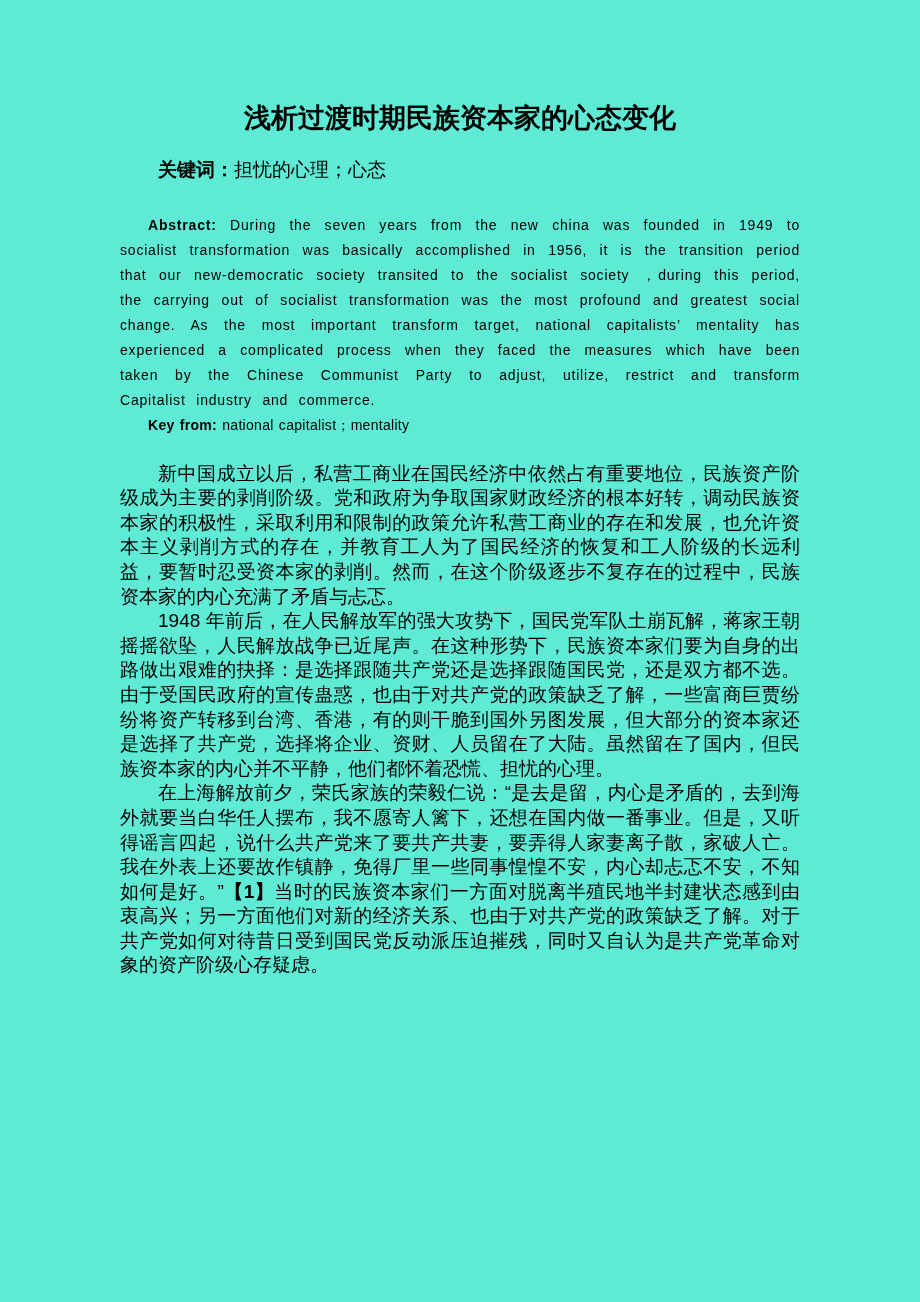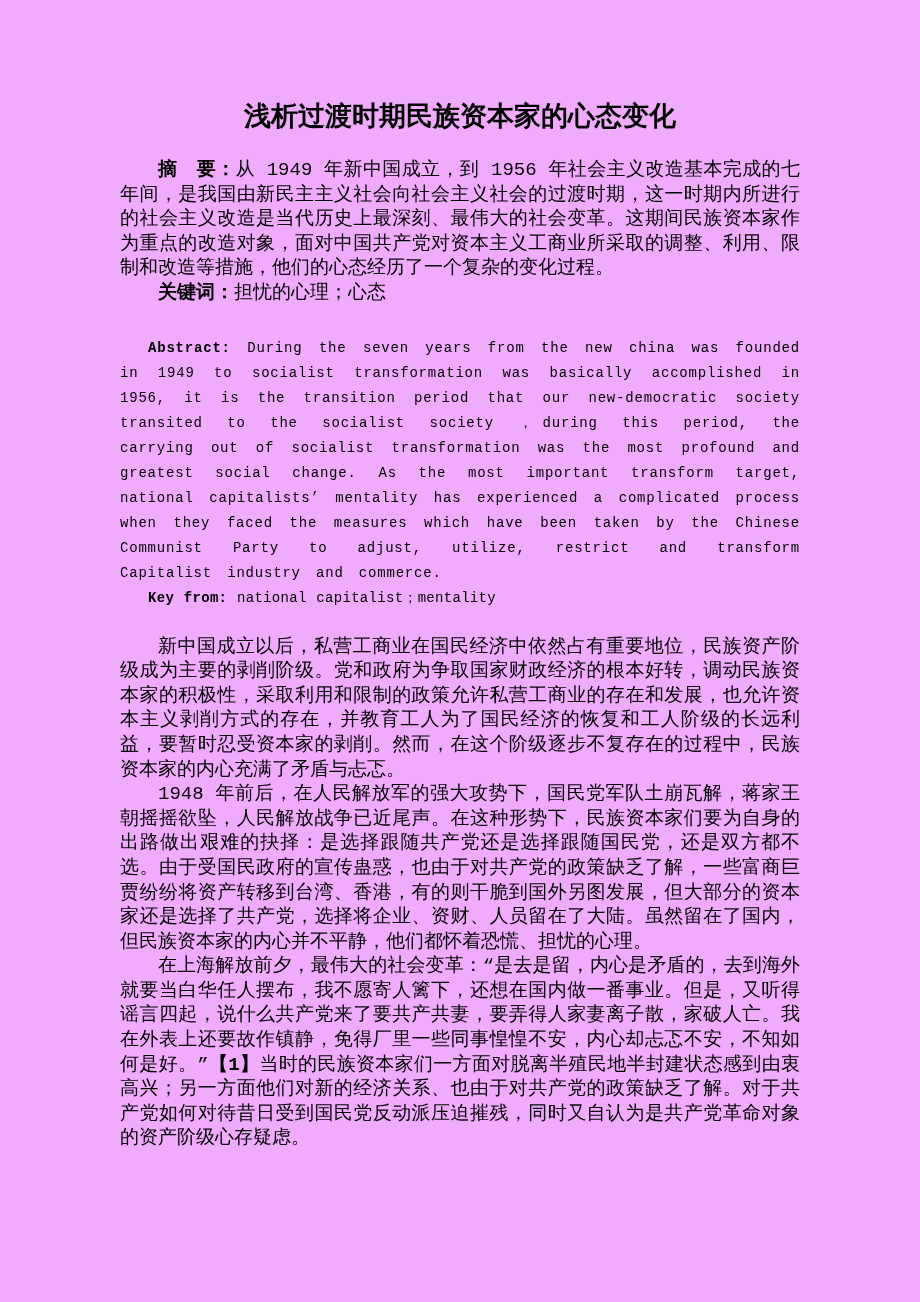--- a/index.html
+++ b/index.html
@@ -5,24 +5,24 @@
   html, body {
     margin: 0;
     padding: 0;
     background: #ffffff;
   }
   .page {
     position: relative;
     width: 920px;
     height: 1302px;
     margin: 0 auto;
-    background: #f0abfc;
+    background: #5eead4;
     box-sizing: border-box;
     padding: 100px 120px 40px 120px;
-    font-family: Liberation Mono, monospace;
+    font-family: Liberation Sans, sans-serif;
     color: #000000;
     overflow: hidden;
   }
   .doc-title {
     margin: 0 0 22px 0;
     text-align: center;
     font-size: 27px;
     font-weight: bold;
     line-height: 36px;
   }
@@ -59,33 +59,32 @@
   .spacer-lg { height: 30px; }
   .spacer-md { height: 24px; }
 </style>
 </head>
 <body>
 
 <div class="page">
 
   <h1 class="doc-title">浅析过渡时期民族资本家的心态变化</h1>
 
-  <p class="para indent"><span class="bold">摘　要：</span><span>从 1949 年新中国成立，到 1956 年社会主义改造基本完成的七年间，是我国由新民主主义社会向社会主义社会的过渡时期，这一时期内所进行的社会主义改造是当代历史上最深刻、最伟大的社会变革。这期间民族资本家作为重点的改造对象，面对中国共产党对资本主义工商业所采取的调整、利用、限制和改造等措施，他们的心态经历了一个复杂的变化过程。</span></p>
 
   <p class="para indent"><span class="bold">关键词：</span><span>担忧的心理；心态</span></p>
 
   <div class="spacer-lg"></div>
 
   <p class="para en indent"><span class="bold">Abstract: </span><span>During the seven years from the new china was founded in 1949 to socialist transformation was basically accomplished in 1956, it is the transition period that our new-democratic society transited to the socialist society ，during this period, the carrying out of socialist transformation was the most profound and greatest social change. As the most important transform target, national capitalists’ mentality has experienced a complicated process when they faced the measures which have been taken by the Chinese Communist Party to adjust, utilize, restrict and transform Capitalist industry and commerce.</span></p>
 
   <p class="para en kw indent"><span class="bold">Key from: </span><span>national capitalist；mentality</span></p>
 
   <div class="spacer-md"></div>
 
   <p class="para indent">新中国成立以后，私营工商业在国民经济中依然占有重要地位，民族资产阶级成为主要的剥削阶级。党和政府为争取国家财政经济的根本好转，调动民族资本家的积极性，采取利用和限制的政策允许私营工商业的存在和发展，也允许资本主义剥削方式的存在，并教育工人为了国民经济的恢复和工人阶级的长远利益，要暂时忍受资本家的剥削。然而，在这个阶级逐步不复存在的过程中，民族资本家的内心充满了矛盾与忐忑。</p>
 
 
   <p class="para indent">1948 年前后，在人民解放军的强大攻势下，国民党军队土崩瓦解，蒋家王朝摇摇欲坠，人民解放战争已近尾声。在这种形势下，民族资本家们要为自身的出路做出艰难的抉择：是选择跟随共产党还是选择跟随国民党，还是双方都不选。由于受国民政府的宣传蛊惑，也由于对共产党的政策缺乏了解，一些富商巨贾纷纷将资产转移到台湾、香港，有的则干脆到国外另图发展，但大部分的资本家还是选择了共产党，选择将企业、资财、人员留在了大陆。虽然留在了国内，但民族资本家的内心并不平静，他们都怀着恐慌、担忧的心理。</p>
 
-  <p class="para indent"><span>在上海解放前夕，最伟大的社会变革：“是去是留，内心是矛盾的，去到海外就要当白华任人摆布，我不愿寄人篱下，还想在国内做一番事业。但是，又听得谣言四起，说什么共产党来了要共产共妻，要弄得人家妻离子散，家破人亡。我在外表上还要故作镇静，免得厂里一些同事惶惶不安，内心却忐忑不安，不知如何是好。”</span><span class="bold">【1】</span><span>当时的民族资本家们一方面对脱离半殖民地半封建状态感到由衷高兴；另一方面他们对新的经济关系、也由于对共产党的政策缺乏了解。对于共产党如何对待昔日受到国民党反动派压迫摧残，同时又自认为是共产党革命对象的资产阶级心存疑虑。</span></p>
+  <p class="para indent"><span>在上海解放前夕，荣氏家族的荣毅仁说：“是去是留，内心是矛盾的，去到海外就要当白华任人摆布，我不愿寄人篱下，还想在国内做一番事业。但是，又听得谣言四起，说什么共产党来了要共产共妻，要弄得人家妻离子散，家破人亡。我在外表上还要故作镇静，免得厂里一些同事惶惶不安，内心却忐忑不安，不知如何是好。”</span><span class="bold">【1】</span><span>当时的民族资本家们一方面对脱离半殖民地半封建状态感到由衷高兴；另一方面他们对新的经济关系、也由于对共产党的政策缺乏了解。对于共产党如何对待昔日受到国民党反动派压迫摧残，同时又自认为是共产党革命对象的资产阶级心存疑虑。</span></p>
 
 
 </div>
 
 </body></html>

